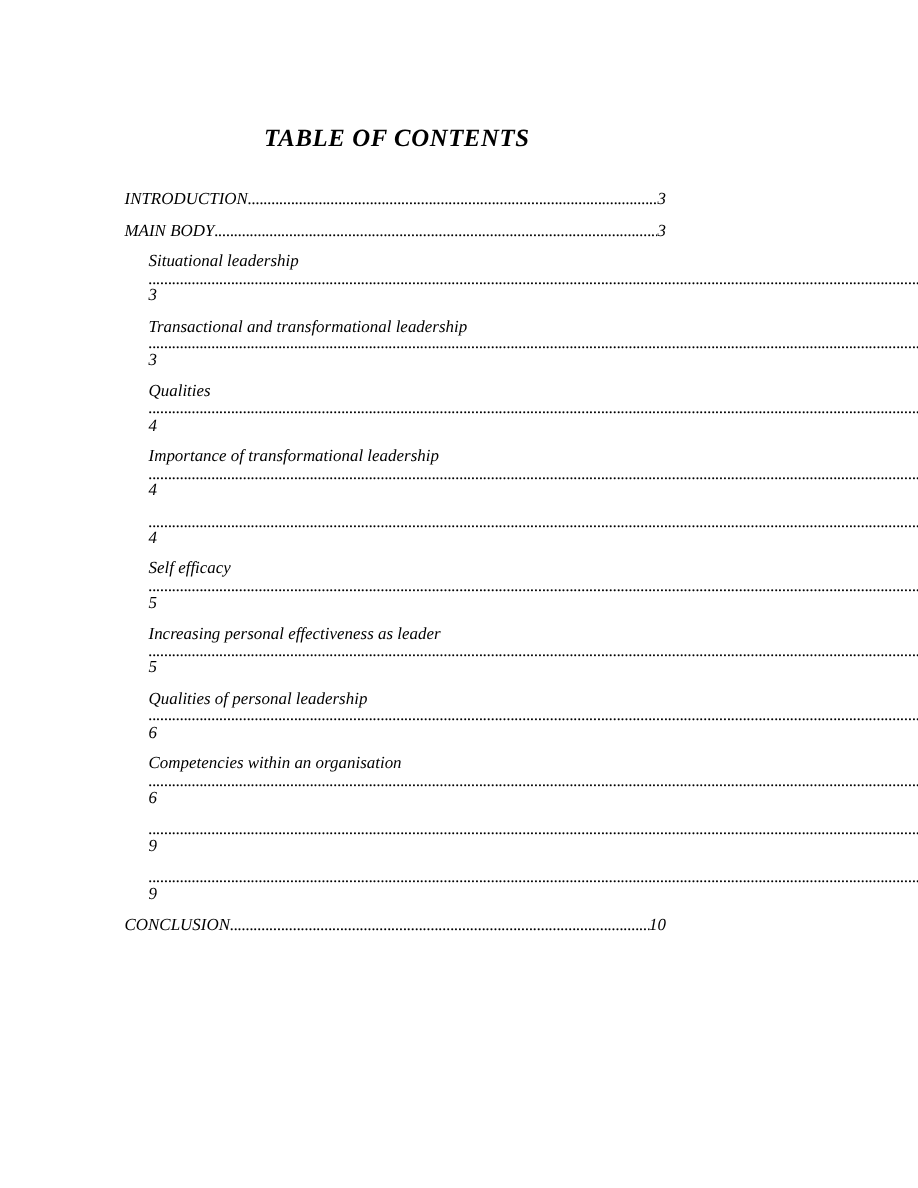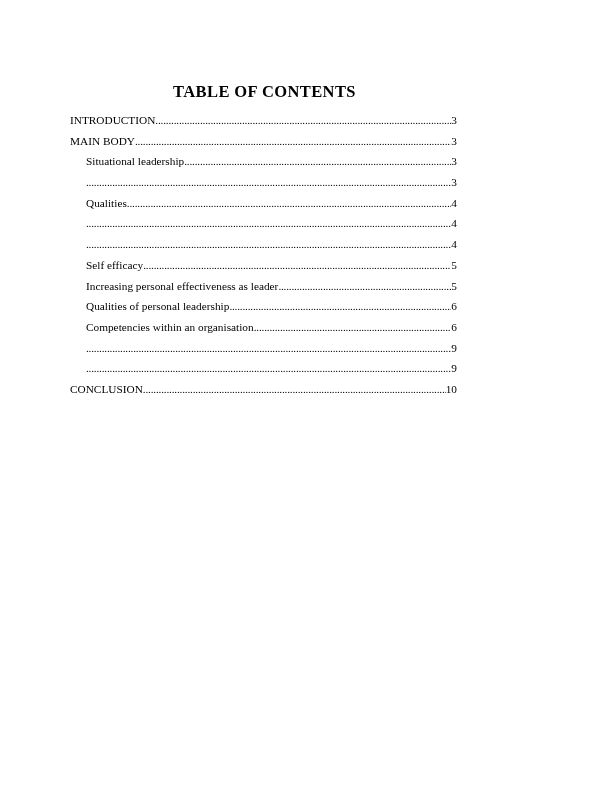--- a/index.html
+++ b/index.html
@@ -13,52 +13,54 @@
     font-family: "Liberation Serif", serif;
     color: #000000;
     overflow: hidden;
   }
   .page {
     position: relative;
     width: 529px;
     height: 792px;
     box-sizing: border-box;
     padding: 0;
+    font-style: italic;
   }
   .doc-title {
     text-align: center;
     font-family: "Liberation Serif", serif;
     font-weight: bold;
     font-size: 16.5px;
     letter-spacing: 0.4px;
     margin: 0;
     padding-top: 82px;
   }
   .toc {
-    margin: 0;
+    margin: 13px;
     padding: 0;
     list-style: none;
     position: absolute;
     left: 70px;
     right: 72px;
     top: 115px;
   }
   .toc-entry {
     display: flex;
     align-items: baseline;
     font-size: 11.3px;
     line-height: 1.0;
     margin-bottom: 9.4px;
     white-space: nowrap;
   }
   .toc-entry.level-1 {
     padding-left: 0;
   }
   .toc-entry.level-2 {
     padding-left: 16px;
+    flex-direction: column;
   }
   .entry-label {
     flex: 0 0 auto;
   }
   .entry-dots {
     flex: 1 1 auto;
     overflow: hidden;
     white-space: nowrap;
     letter-spacing: -0.2px;
     font-size: 11.3px;
@@ -85,29 +87,31 @@
         <span class="entry-label">MAIN BODY</span>
         <span class="entry-dots">............................................................................................................................................................................................................................</span>
         <span class="entry-page">3</span>
       </li>
       <li class="toc-entry level-2">
         <span class="entry-label">Situational leadership</span>
         <span class="entry-dots">............................................................................................................................................................................................................................</span>
         <span class="entry-page">3</span>
       </li>
       <li class="toc-entry level-2">
+        <span class="entry-label">Transactional and transformational leadership</span>
         <span class="entry-dots">............................................................................................................................................................................................................................</span>
         <span class="entry-page">3</span>
       </li>
       <li class="toc-entry level-2">
         <span class="entry-label">Qualities</span>
         <span class="entry-dots">............................................................................................................................................................................................................................</span>
         <span class="entry-page">4</span>
       </li>
       <li class="toc-entry level-2">
+        <span class="entry-label">Importance of transformational leadership</span>
         <span class="entry-dots">............................................................................................................................................................................................................................</span>
         <span class="entry-page">4</span>
       </li>
       <li class="toc-entry level-2">
         <span class="entry-dots">............................................................................................................................................................................................................................</span>
         <span class="entry-page">4</span>
       </li>
       <li class="toc-entry level-2">
         <span class="entry-label">Self efficacy</span>
         <span class="entry-dots">............................................................................................................................................................................................................................</span>

